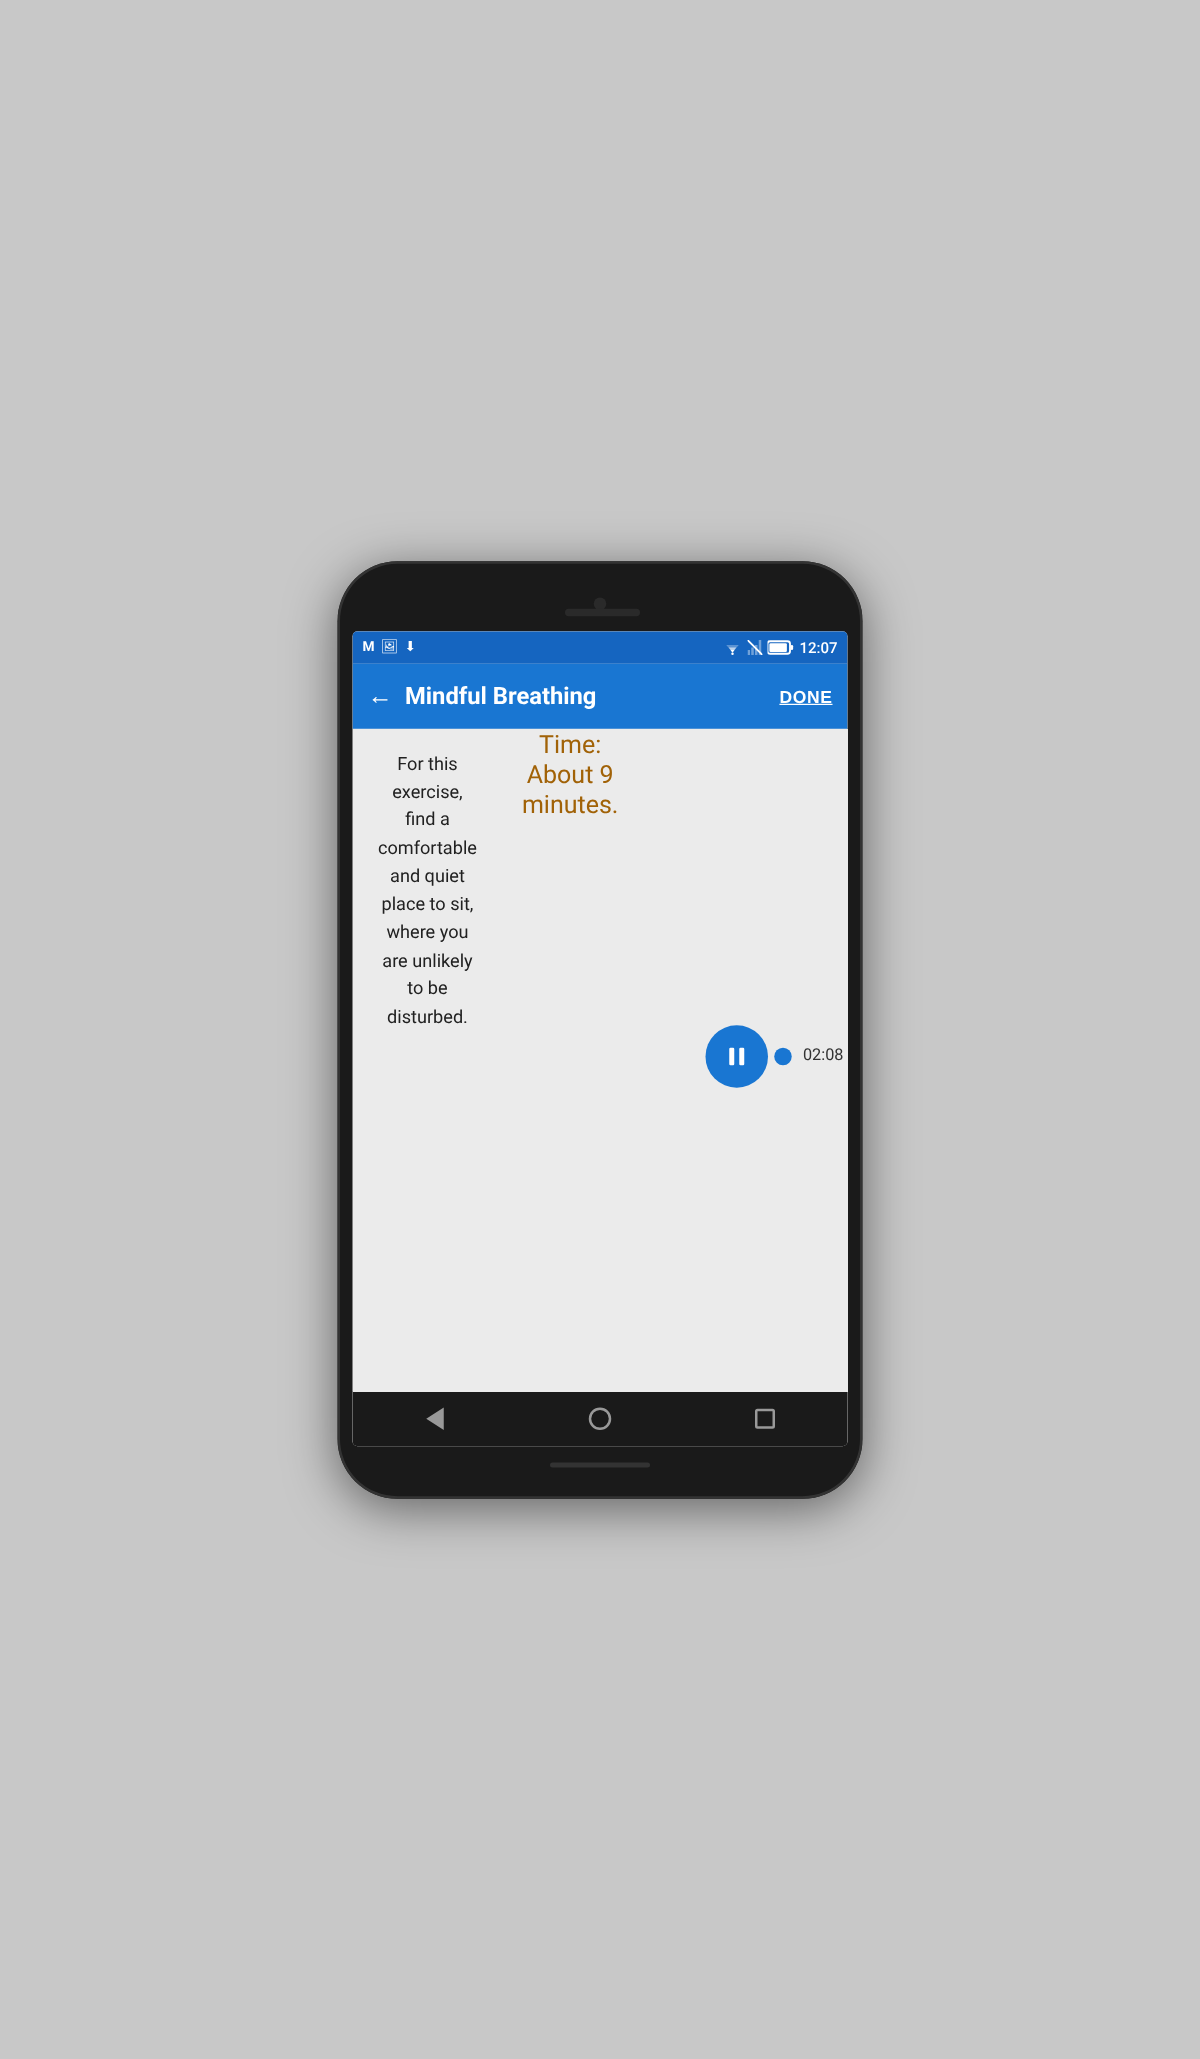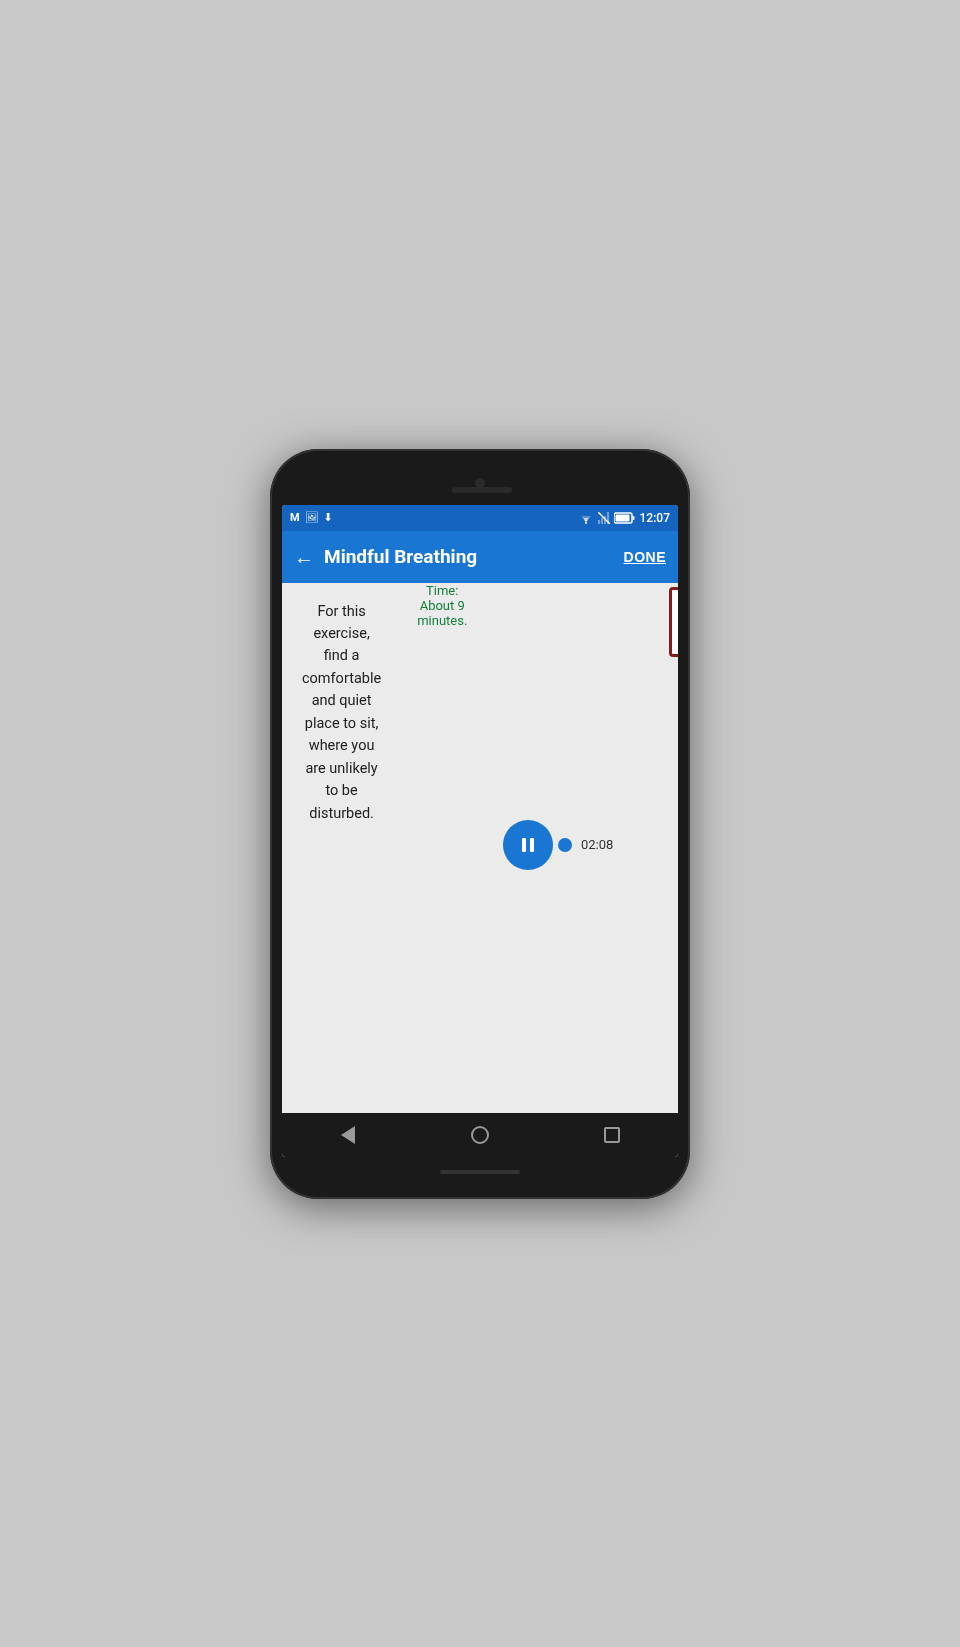--- a/index.html
+++ b/index.html
@@ -148,22 +148,22 @@
       font-size: 14.5px;
       line-height: 1.55;
     }
 
     .intro-text p {
       margin-bottom: 14px;
     }
 
     .time-text {
       text-align: center;
-      color: #15803d;
-      font-size: 13px;
+      color: #a16207;
+      font-size: 20px;
       margin-bottom: 16px;
     }
 
     .quote-box {
       margin: 0 20px 20px 20px;
       background: #c8c8c8;
       border-radius: 16px;
       padding: 22px 20px;
       text-align: center;
       font-size: 15px;
@@ -171,20 +171,21 @@
       line-height: 1.5;
     }
 
     
     .player-section {
       background: #ebebeb;
       padding: 8px 20px 14px 20px;
       display: flex;
       align-items: center;
       gap: 12px;
+      margin-left: 34px;
     }
 
     .pause-btn {
       width: 50px;
       height: 50px;
       background: #1976D2;
       border-radius: 50%;
       display: flex;
       align-items: center;
       justify-content: center;

